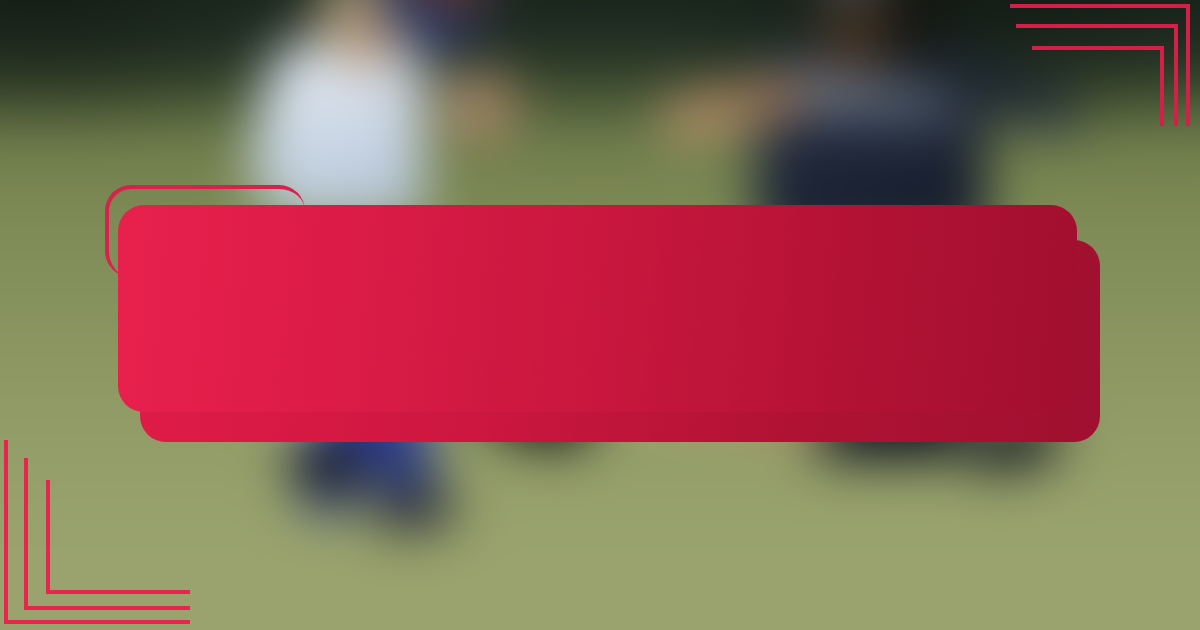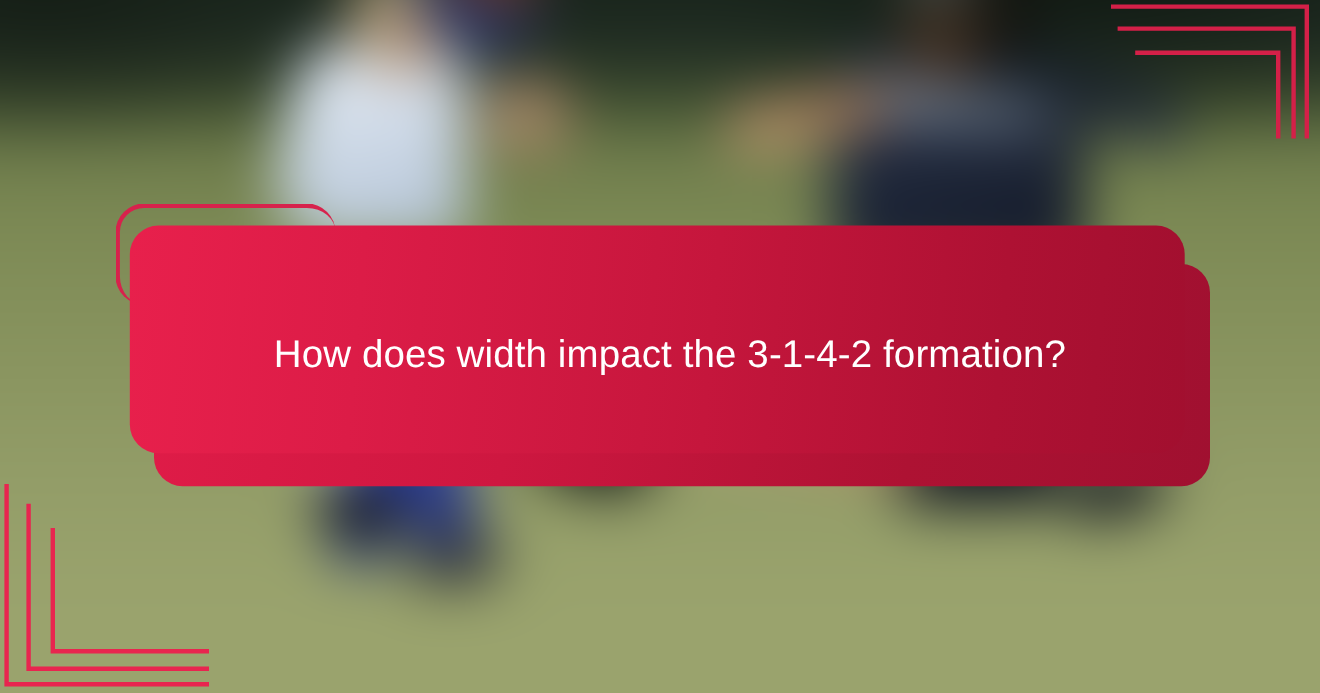--- a/index.html
+++ b/index.html
@@ -293,17 +293,14 @@
       <path d="M 6 -6 L 6 182 L 196 182"></path>
       <path d="M 26 18 L 26 168 L 196 168"></path>
       <path d="M 48 40 L 48 152 L 196 152"></path>
     </g>
   </svg>
 
   <div class="card-outline"></div>
   <div class="card-back"></div>
   <div class="card-main"></div>
 
-  <div class="card-text">
-    <div class="card-title">How does width impact the 3-1-4-2 formation?</div>
-  </div>
 
 </div>
 
 </body></html>

